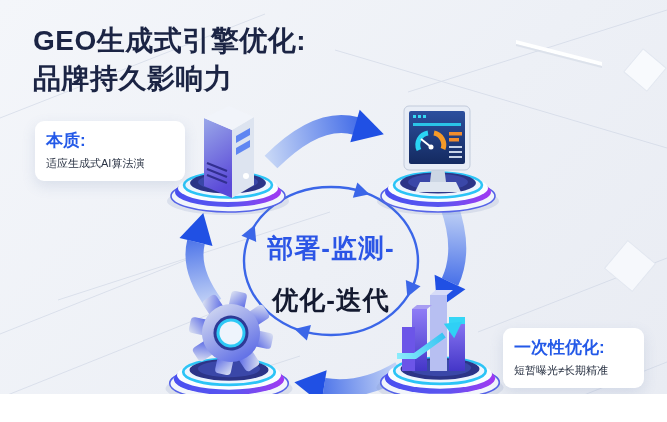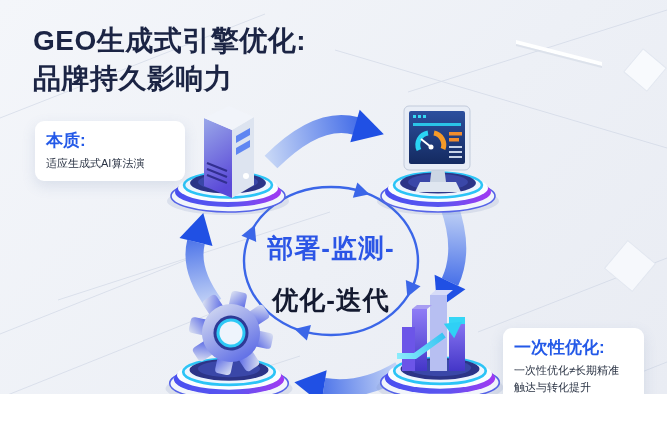--- a/index.html
+++ b/index.html
@@ -210,22 +210,21 @@
     <div>品牌持久影响力</div>
   </div>
 
   <div class="callout" id="callout-essence">
     <div class="label">本质:</div>
     <div class="line">适应生成式AI算法演</div>
   </div>
 
   <div class="callout" id="callout-onetime">
     <div class="label">一次性优化:</div>
-    <div class="line">一次性优化≠长期精准</div>
-    <div class="line">触达与转化提升</div>
+    <div class="line">短暂曝光≠长期精准</div>
   </div>
 
   <div class="center-text">
     <div class="l1">部署-监测-</div>
     <div class="l2">优化-迭代</div>
   </div>
 
 </div>
 
 </body></html>

